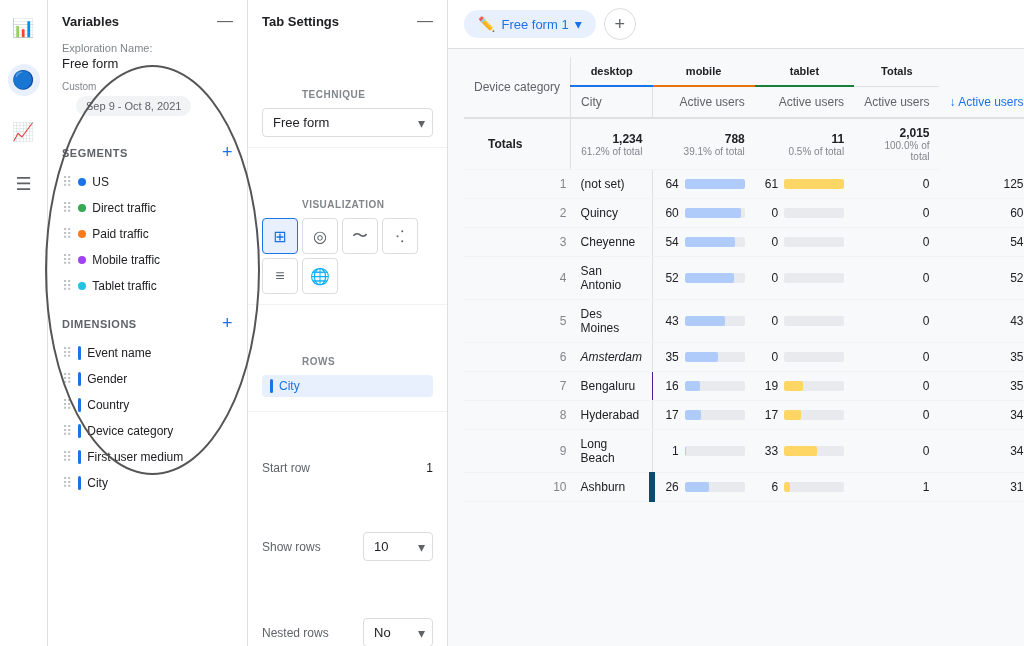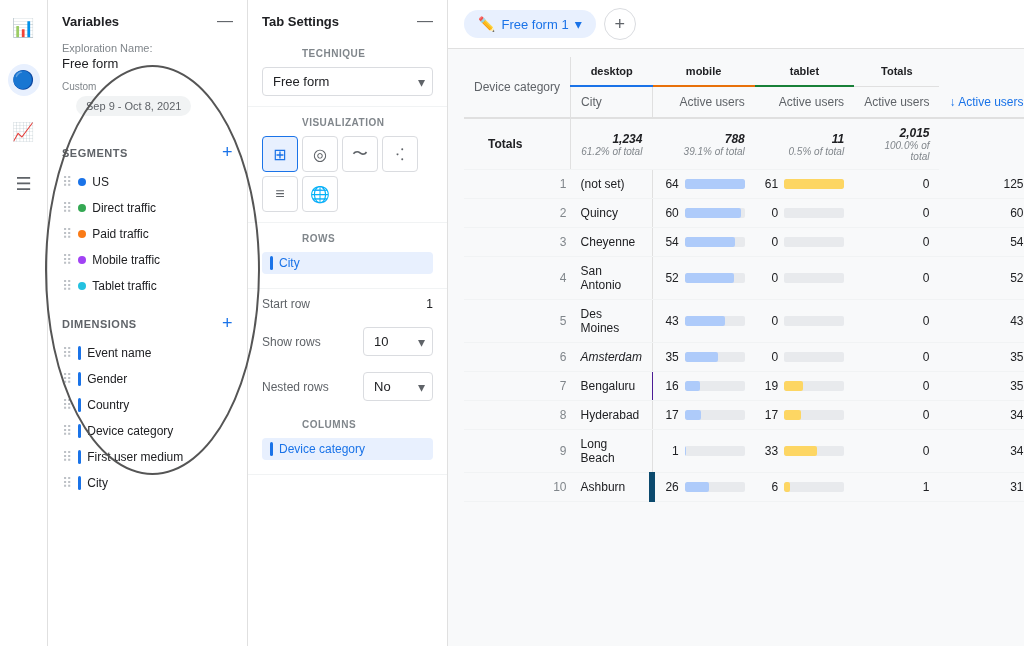--- a/index.html
+++ b/index.html
@@ -107,20 +107,21 @@
     .panel-scroll { overflow-y: auto; flex: 1; }
 
     
     .tab-settings-panel {
       width: 200px;
       background: #fff;
       border-right: 1px solid #e0e0e0;
       display: flex;
       flex-direction: column;
       overflow-y: auto;
+      gap: 41px;
     }
 
     .settings-section { padding: 10px 14px; border-bottom: 1px solid #f1f3f4; }
     .settings-label {
       font-size: 10px;
       font-weight: 600;
       color: #80868b;
       text-transform: uppercase;
       letter-spacing: 0.5px;
       margin-bottom: 8px;
@@ -287,21 +288,21 @@
     th.metric.sorted { color: #1a73e8; }
     td {
       padding: 7px 10px;
       border-bottom: 1px solid #f1f3f4;
       color: #202124;
       vertical-align: middle;
     }
     td.number { text-align: right; }
 
     .totals-row td { font-weight: 600; background: #f8f9fa; }
-    .totals-row td.number { font-weight: 700; font-style: italic; }
+    .totals-row td.number { font-weight: 700; }
 
     .col-group-header {
       text-align: center;
       border-bottom: 1px solid #e0e0e0;
       font-size: 11px;
       font-weight: 600;
     }
     .col-group-desktop { color: #202124; border-bottom: 2px solid #1a73e8; }
     .col-group-mobile { color: #202124; border-bottom: 2px solid #e8710a; }
     .col-group-tablet { color: #202124; border-bottom: 2px solid #188038; }

